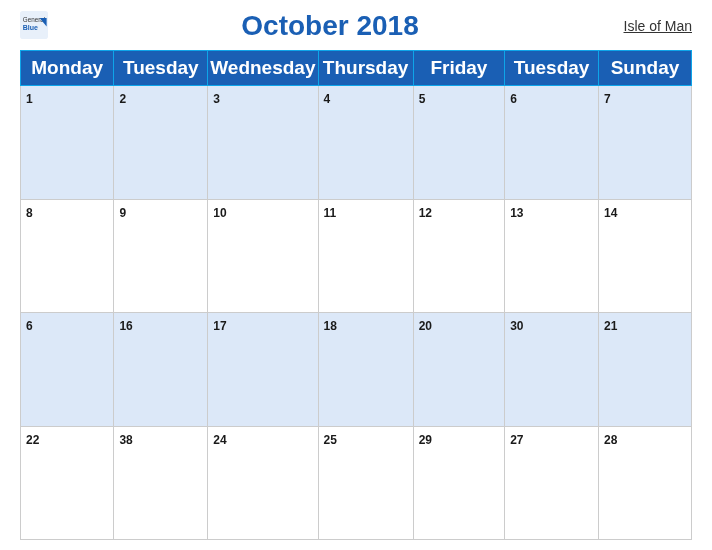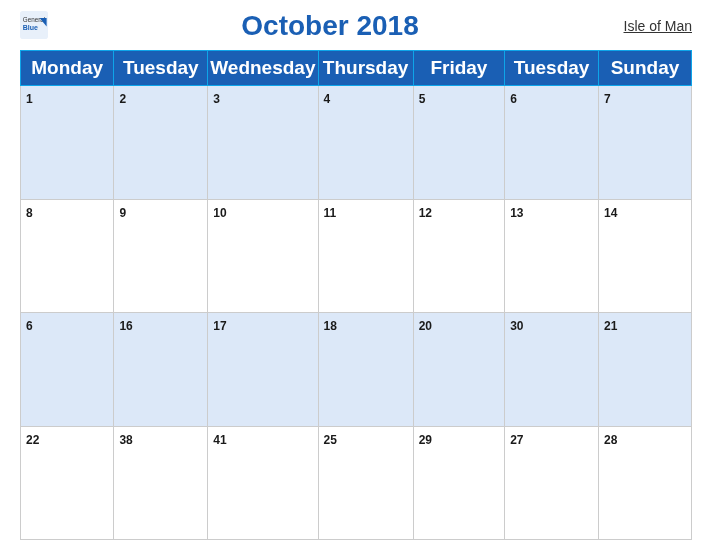--- a/index.html
+++ b/index.html
@@ -144,20 +144,20 @@
         <td><span class="day-num">16</span></td>
         <td><span class="day-num">17</span></td>
         <td><span class="day-num">18</span></td>
         <td><span class="day-num">20</span></td>
         <td><span class="day-num">30</span></td>
         <td><span class="day-num">21</span></td>
       </tr>
       <tr>
         <td><span class="day-num">22</span></td>
         <td><span class="day-num">38</span></td>
-        <td><span class="day-num">41</span></td>
+        <td><span class="day-num">24</span></td>
         <td><span class="day-num">25</span></td>
         <td><span class="day-num">29</span></td>
         <td><span class="day-num">27</span></td>
         <td><span class="day-num">28</span></td>
       </tr>
     </tbody>
 </table>
 
 </body></html>

